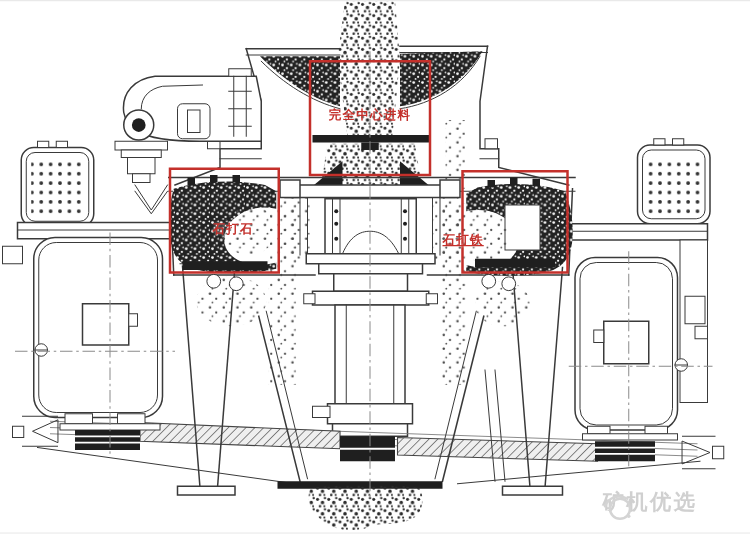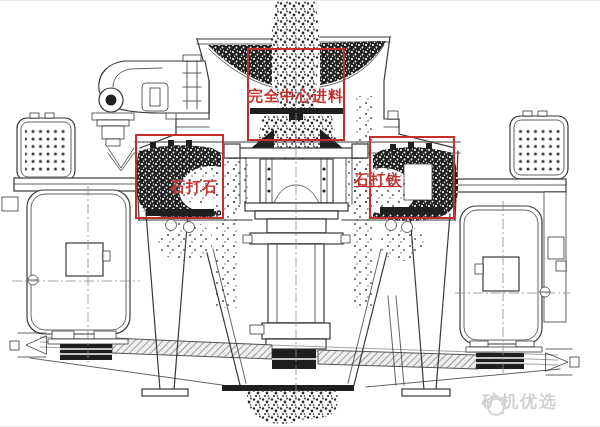--- a/index.html
+++ b/index.html
@@ -13,21 +13,21 @@
   .s {stroke:#3a3a3a;fill:none;stroke-width:1.2;stroke-linecap:square;}
   .s2{stroke:#3a3a3a;fill:none;stroke-width:0.8;stroke-linecap:square;}
   .w {fill:#ffffff;stroke:#3a3a3a;stroke-width:1.2;}
   .w2{fill:#ffffff;stroke:#3a3a3a;stroke-width:0.8;}
   .k {fill:#1f1f1f;stroke:none;}
   .cl{stroke:#8a8a8a;stroke-width:0.8;fill:none;stroke-dasharray:10 3 2 3;}
   .thin{stroke:#7a7a7a;stroke-width:0.7;fill:none;}
   
   .ann-box{position:absolute;border:2px solid #c4302b;box-sizing:border-box;}
   .ann-label{
-    position:absolute;color:#c4302b;font-size:15px;font-weight:bold;
+    position:absolute;color:#c4302b;font-size:10px;font-weight:bold;
     letter-spacing:1px;white-space:nowrap;line-height:1;
     text-shadow:0 0 2px rgba(255,255,255,.6);
   }
   
   .watermark{position:absolute;left:482px;top:392px;display:flex;align-items:center;gap:6px;}
   .watermark-text{
     color:#d0d0d0;font-size:17px;font-weight:bold;letter-spacing:2px;
     line-height:1;white-space:nowrap;
   }
 </style>
@@ -311,21 +311,21 @@
   </g>
 </svg>
 
 <div class="ann-box" style="left:247px;top:47px;width:98px;height:93px;"></div>
 <div class="ann-label" style="left:247px;top:87px;width:98px;text-align:center;">完全中心进料</div>
 
 <div class="ann-box" style="left:135px;top:133px;width:89px;height:85px;"></div>
 <div class="ann-label" style="left:170px;top:178px;">石打石</div>
 
 <div class="ann-box" style="left:369px;top:135px;width:86px;height:83px;"></div>
-<div class="ann-label" style="left:354px;top:171px;text-decoration:underline;">石打铁</div>
+<div class="ann-label" style="left:354px;top:187px;text-decoration:underline;">石打铁</div>
 
 <div class="watermark">
   <svg width="26" height="26" viewBox="0 0 26 26">
     <circle cx="14" cy="14" r="8" fill="none" stroke="#d4d4d4" stroke-width="2"></circle>
     <path d="M2,12 C5,5 12,2 20,6" fill="none" stroke="#d4d4d4" stroke-width="2" stroke-linecap="round"></path>
     <circle cx="21" cy="20" r="1.4" fill="#d4d4d4"></circle>
   </svg>
   <span class="watermark-text">矿机优选</span>
 </div>
 

